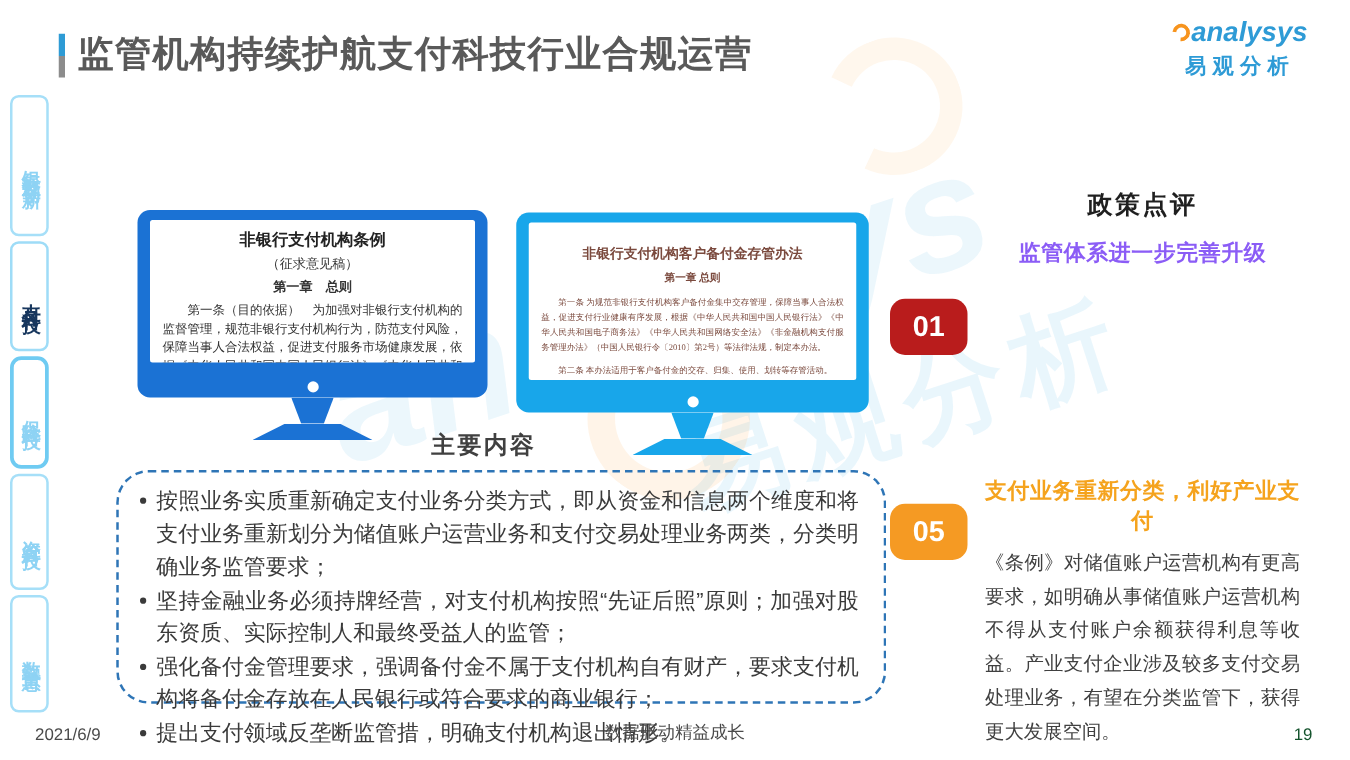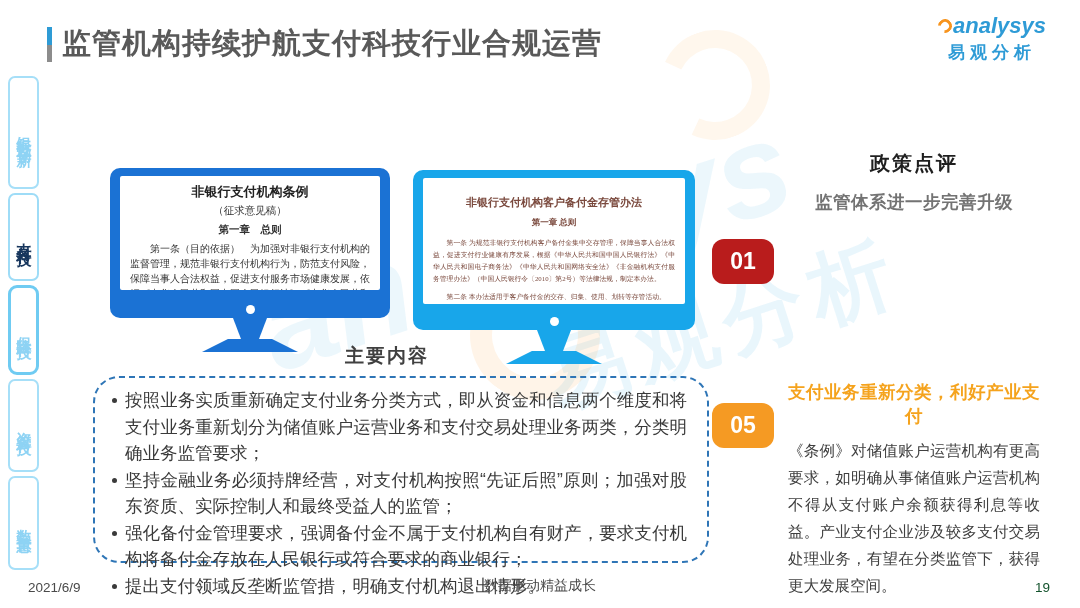--- a/index.html
+++ b/index.html
@@ -77,21 +77,21 @@
   .dashed-box li { position:relative; padding-left:16px; font-size:17.5px; line-height:26.5px; color:#3a3a3a; text-align:justify; }
   .dashed-box li::before { content:""; position:absolute; left:3px; top:11px; width:5px; height:5px; border-radius:50%; background:#3a3a3a; }
 
   
   .policy-title { position:absolute; left:788px; top:150px; width:252px; text-align:center;
     font-size:20px; font-weight:bold; color:#1f1f1f; letter-spacing:2px; }
   .policy-sec { position:absolute; left:788px; width:252px; }
   .sec1 { top:190px; }
   .sec2 { top:380px; }
   .sec-heading { text-align:center; font-size:17.5px; font-weight:bold; letter-spacing:0.5px; }
-  .sec1 .sec-heading { color:#737373; }
+  .sec1 .sec-heading { color:#8b5cf6; }
   .sec2 .sec-heading { color:#F5A31D; }
   .sec-body { margin-top:9px; font-size:15.5px; line-height:27px; color:#404040; text-align:justify; }
 
   .badge { position:absolute; width:62px; height:45px; border-radius:12px; color:#ffffff;
     font-size:23px; font-weight:bold; display:flex; align-items:center; justify-content:center; }
   .badge-1 { left:712px; top:239px; background:#b91c1c; }
   .badge-2 { left:712px; top:403px; background:#F59A23; }
 
   
   .footer-date { position:absolute; left:28px; bottom:13px; font-size:13.5px; color:#4a4a4a; }

